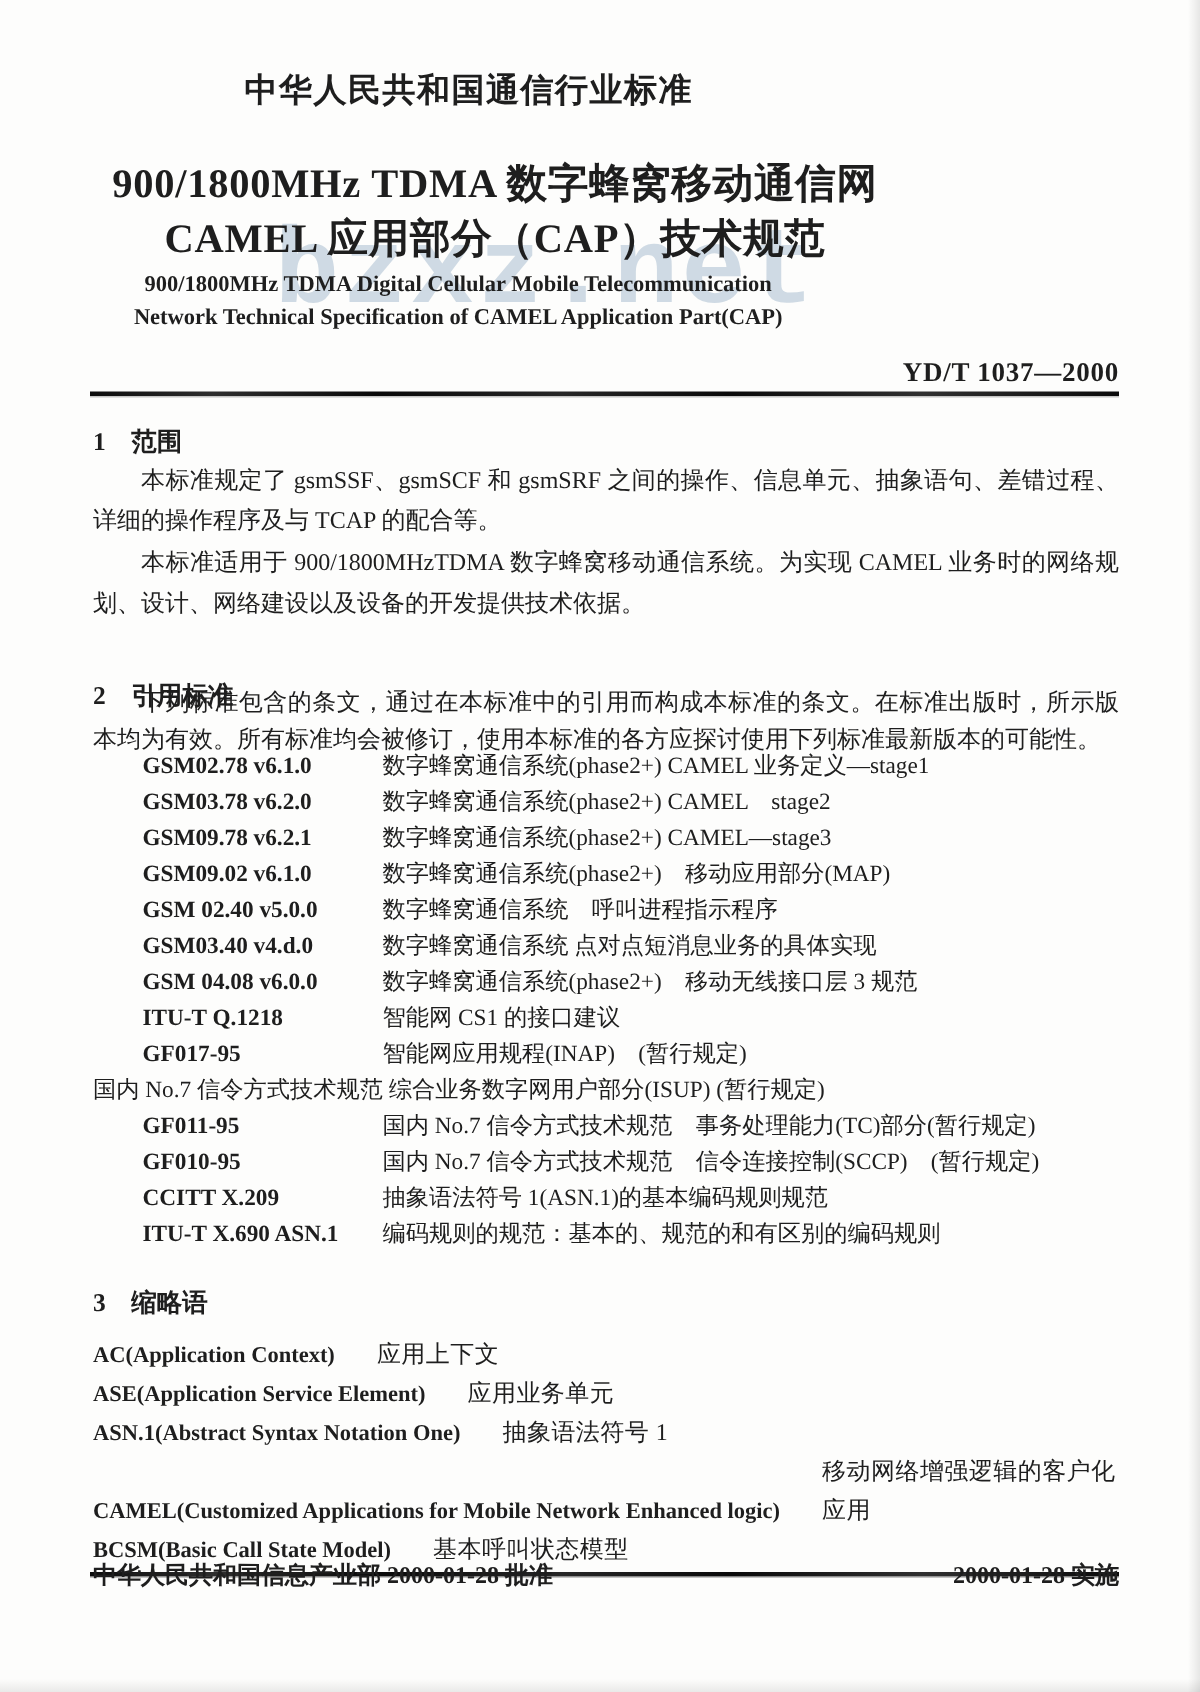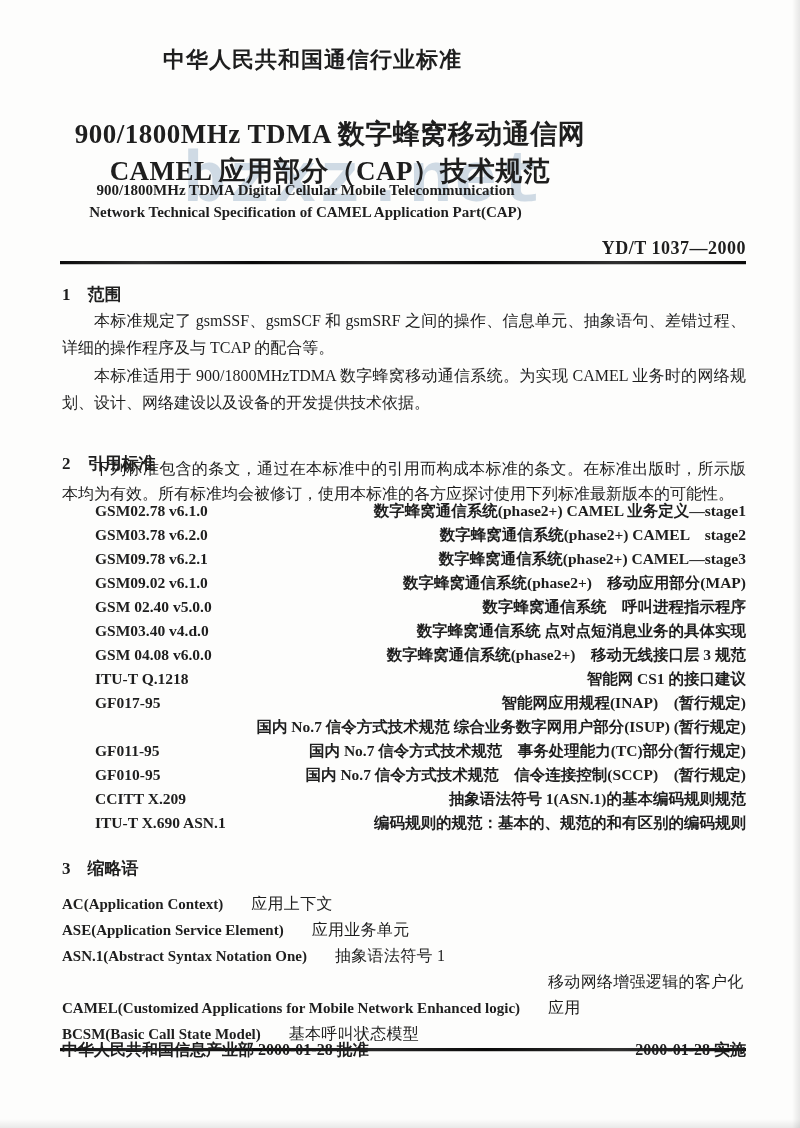--- a/index.html
+++ b/index.html
@@ -17,21 +17,21 @@
   .watermark{
     position:absolute;top:146px;left:183px;z-index:0;
     font-family:Liberation Mono, monospace;font-weight:bold;
     font-size:72px;letter-spacing:2px;line-height:1;
     color:rgba(169,189,207,0.55);user-select:none;
   }
 
   .hdr-type{position:absolute;top:45px;left:0;width:625px;text-align:center;
     font-size:22px;font-weight:bold;letter-spacing:1px;}
   .title-cn{position:absolute;left:0;width:660px;text-align:center;
-    font-size:27px;font-weight:bold;letter-spacing:0.5px;white-space:nowrap;margin-top:12px;}
+    font-size:27px;font-weight:bold;letter-spacing:0.5px;white-space:nowrap;}
   .title-cn.l1{top:104px;}
   .title-cn.l2{top:141px;}
   .title-en{position:absolute;top:179px;left:78px;width:455px;text-align:center;
     font-size:15px;font-weight:bold;line-height:22px;}
   .doc-num{position:absolute;top:202px;right:54px;
     font-size:18px;font-weight:bold;letter-spacing:0.5px;margin-top:36px;}
 
   .rule{position:absolute;left:60px;width:686px;height:3px;
     background:linear-gradient(90deg,#0c0c0c 0%,#2e2e2e 12%,#090909 28%,#272727 46%,#0a0a0a 62%,#303030 81%,#0b0b0b 100%);
     box-shadow:0 1px 0 rgba(0,0,0,0.22);}
@@ -45,21 +45,21 @@
 
   .para{position:absolute;left:62px;width:684px;font-size:16px;
     text-align:justify;text-indent:32px;margin:0;}
   .sec1-p1{top:307px;line-height:27px;}
   .sec1-p2{top:362px;line-height:27px;}
   .sec2-intro{top:456px;line-height:25px;}
 
   .std-list{position:absolute;top:499px;left:62px;width:684px;}
   .std-row{display:flex;align-items:flex-start;line-height:24px;font-size:15.5px;}
   .std-code{flex:0 0 160px;margin-left:33px;font-weight:bold;white-space:nowrap;}
-  .std-desc{flex:1;text-align:right;font-weight:bold;}
+  .std-desc{flex:1;text-align:left;}
 
   .abbr-list{position:absolute;top:891px;left:62px;width:684px;}
   .abbr-row{display:flex;align-items:flex-end;line-height:26px;}
   .abbr-en{flex:0 0 auto;margin-right:28px;font-size:15px;font-weight:bold;white-space:nowrap;}
   .abbr-cn{flex:1 1 auto;font-size:16px;letter-spacing:0.3px;}
   .abbr-row:last-child .abbr-cn{max-width:186px;}
 
   .footer{position:absolute;top:1040px;left:62px;width:684px;
     display:flex;justify-content:space-between;
     font-size:16px;font-weight:bold;white-space:nowrap;}

